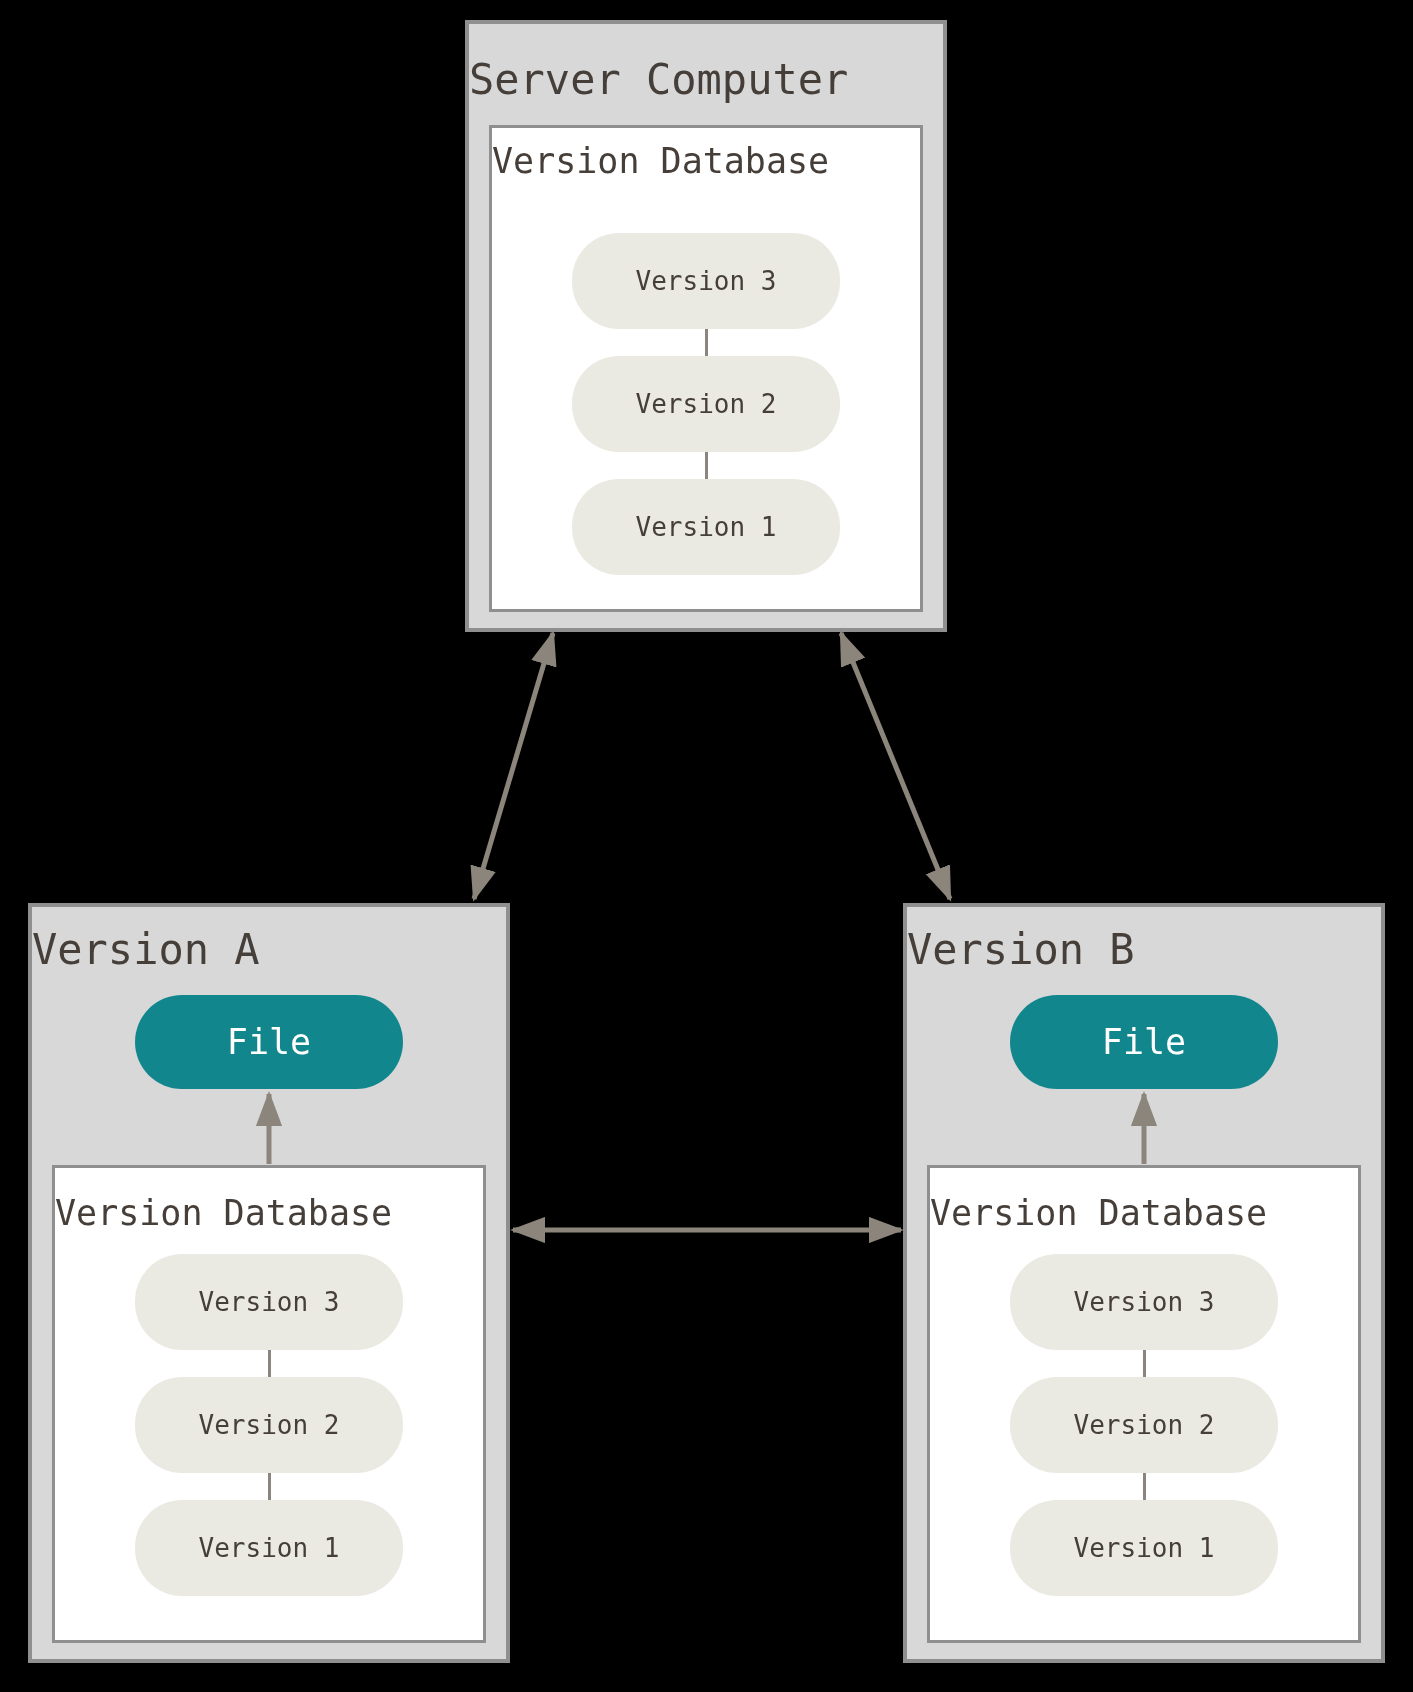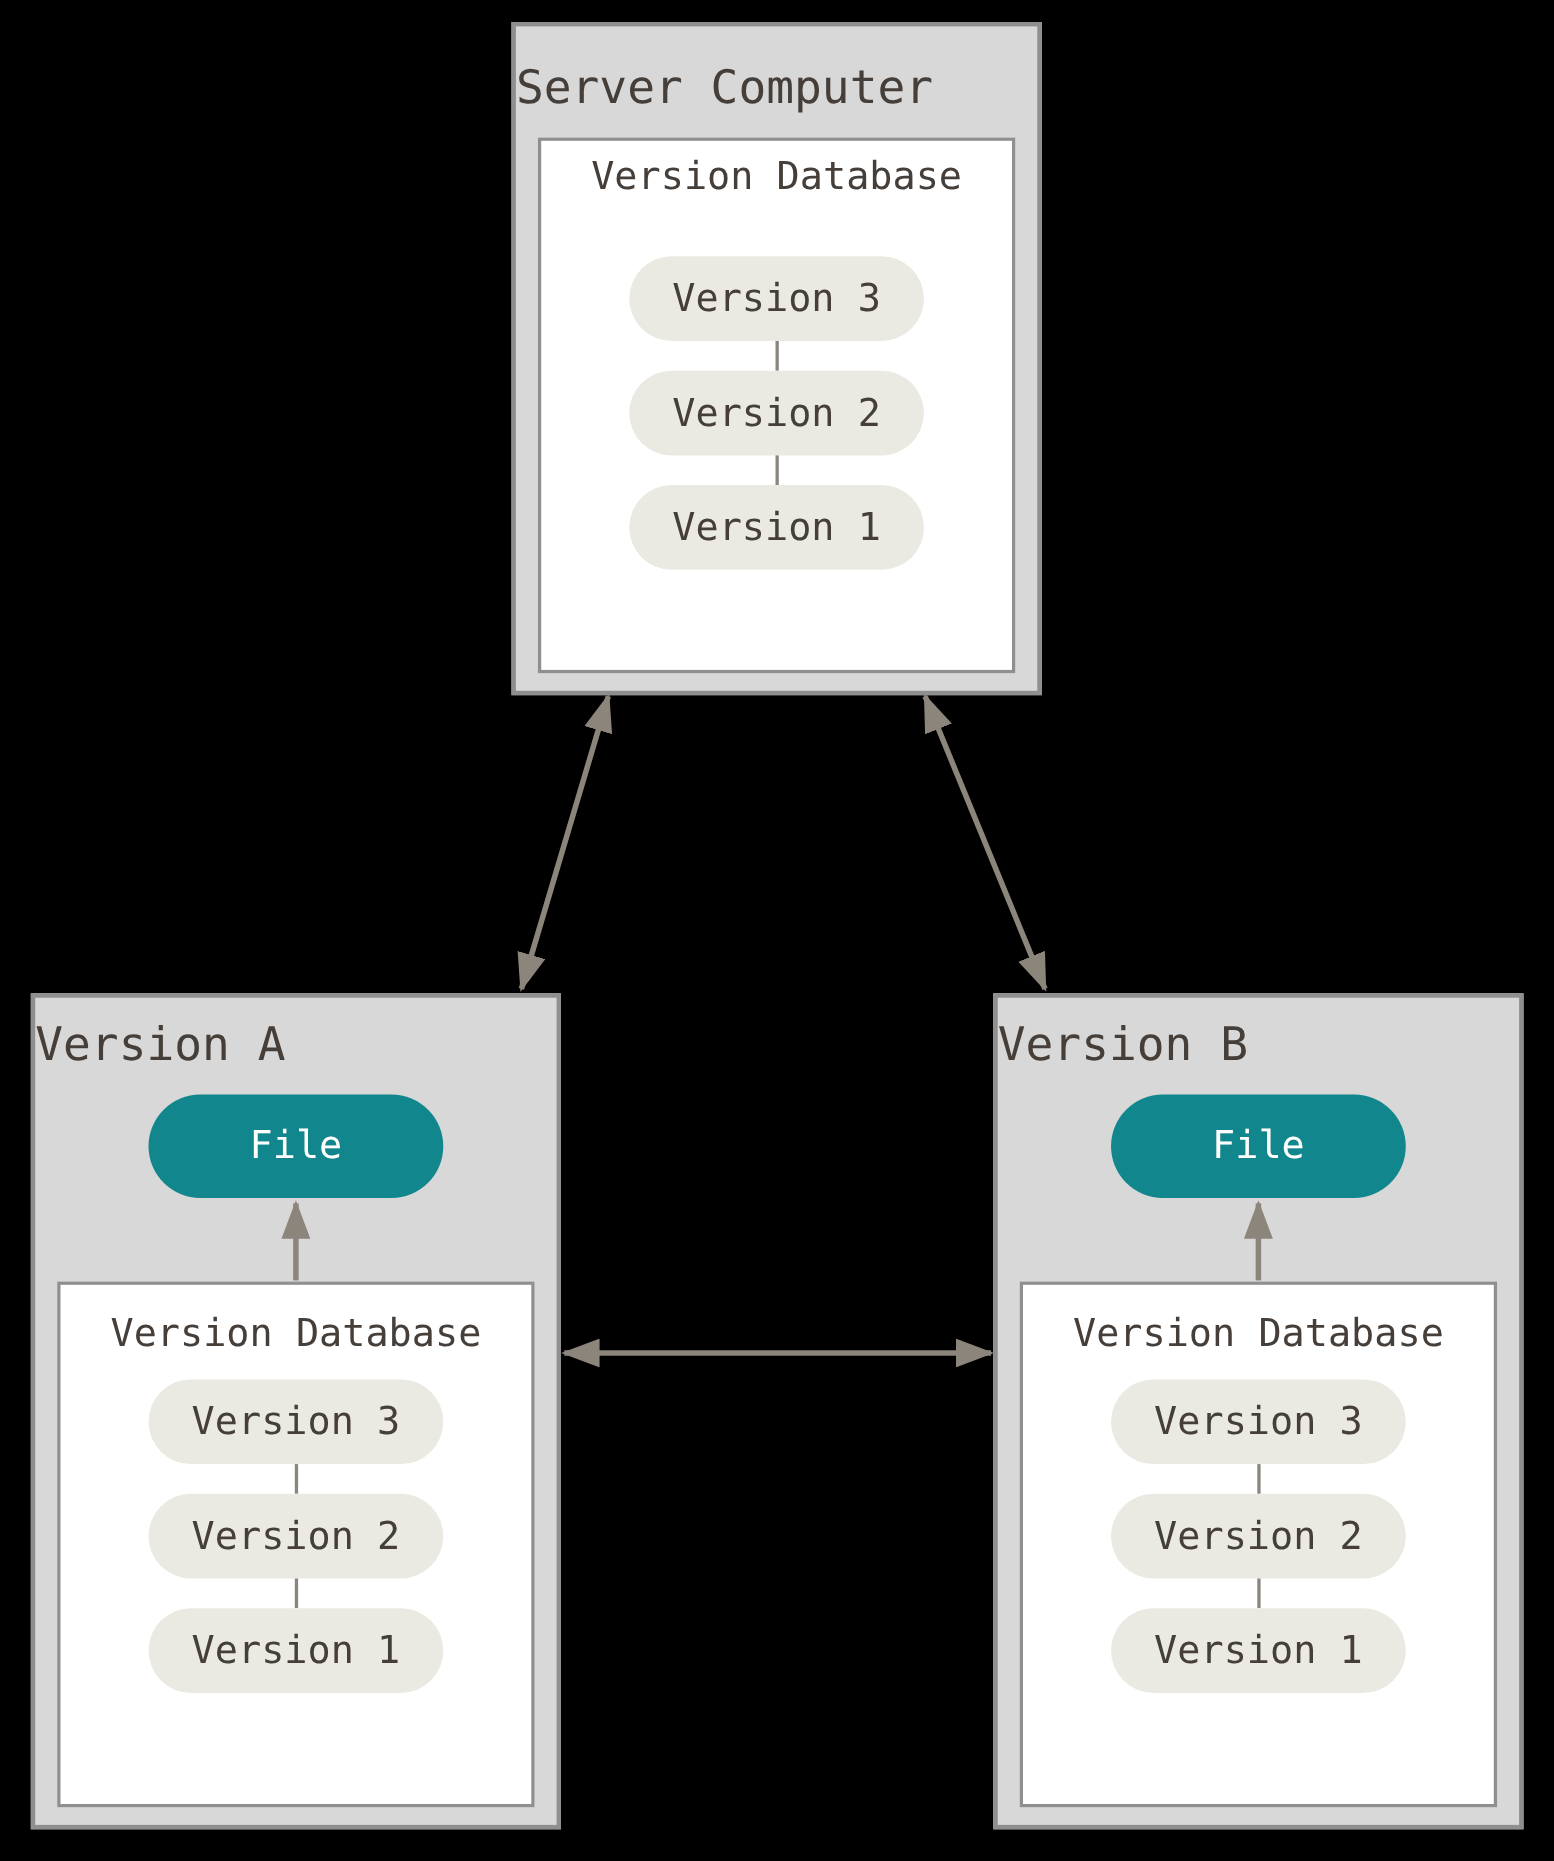--- a/index.html
+++ b/index.html
@@ -59,38 +59,38 @@
     position:absolute;
     left:20px;width:434px;
     background:var(--inner-fill);
     border:3px solid var(--inner-border);
     box-sizing:border-box;
   }
   #server .vdb{top:101px;height:487px;}
   .computer .vdb{top:258px;height:478px;}
 
   .vdb-title{
-    text-align:center;
+    text-align:left;
     font-size:35px;
     line-height:44px;
     color:var(--text);
     white-space:nowrap;
   }
   #server .vdb-title{margin-top:11px;}
   .computer .vdb-title{margin-top:23px;}
 
   #server .pills{margin-top:50px;}
   .computer .pills{margin-top:19px;}
 
   .version-pill{
-    width:268px;height:77px;
+    width:268px;height:96px;
     border-radius:47px;
     background:var(--pill-fill);
     color:var(--text);
-    font-size:35px;
+    font-size:26px;
     display:flex;align-items:center;justify-content:center;
     margin:0 auto;
   }
   .pill-connector{
     width:3px;height:27px;
     background:var(--connector);
     margin:0 auto;
   }
 
   #arrow-overlay{

